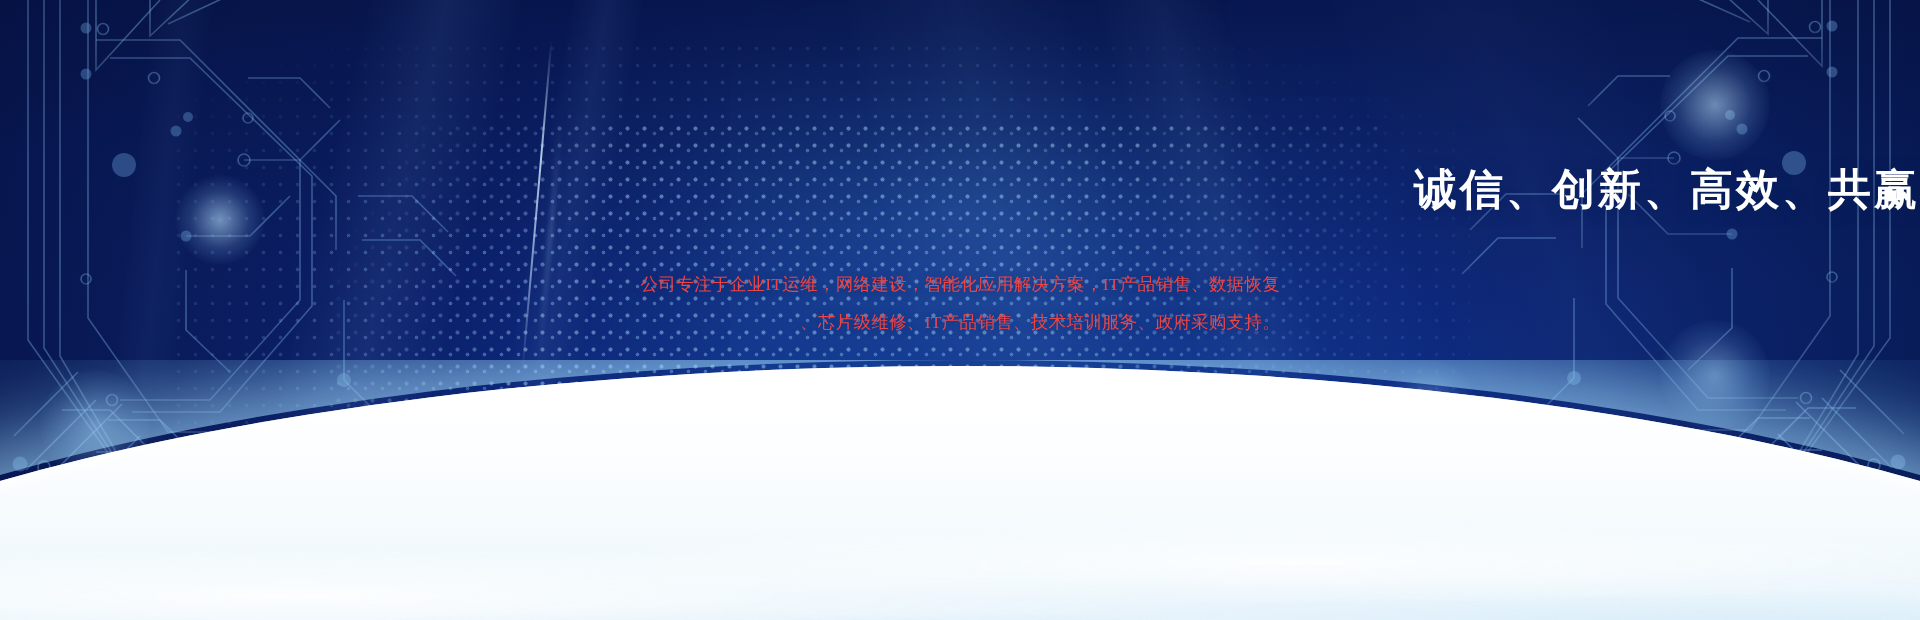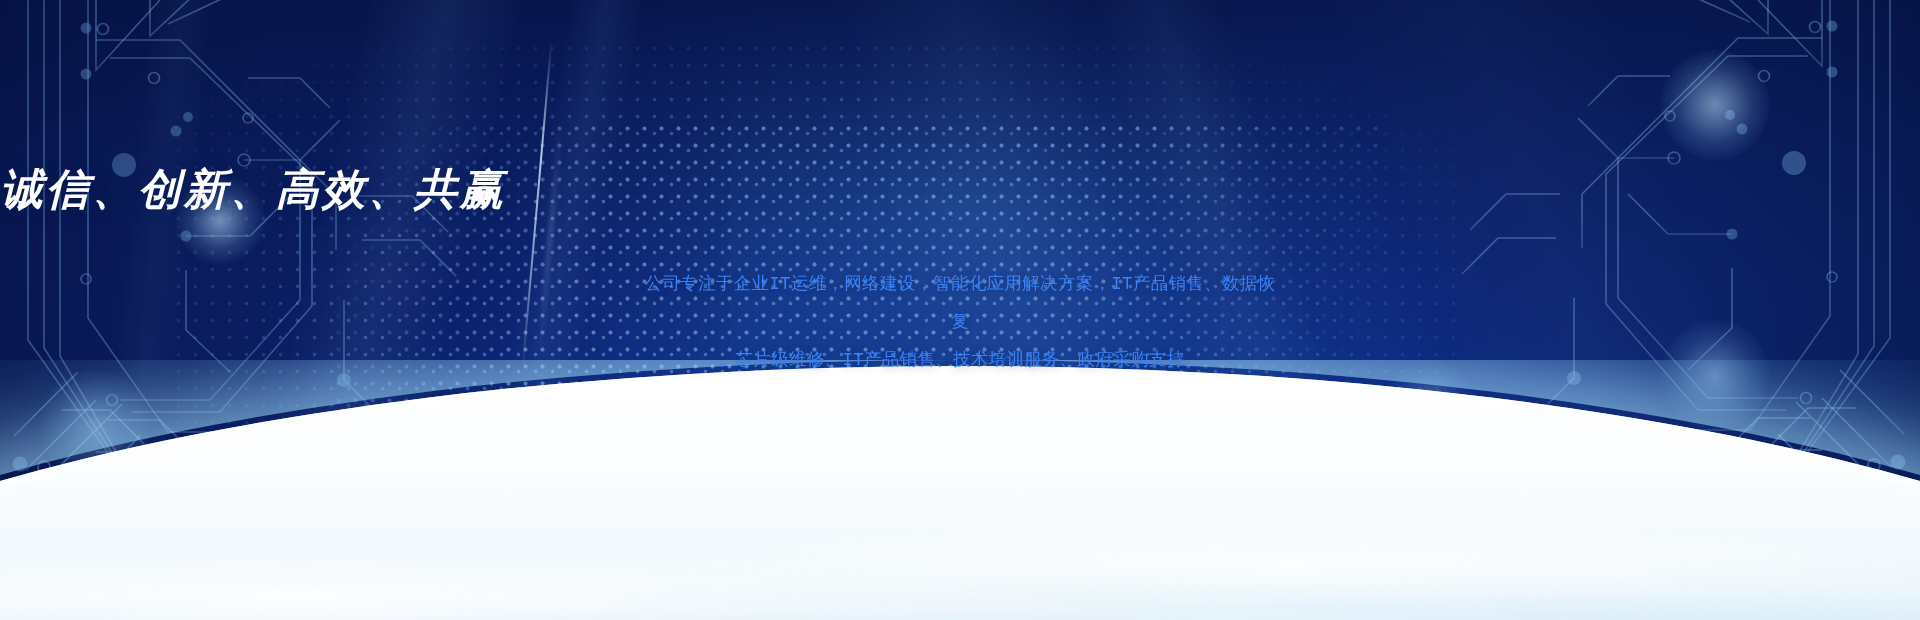--- a/index.html
+++ b/index.html
@@ -122,41 +122,40 @@
   .earth-rim{
     position:absolute; left:-22%; bottom:-566px; width:144%; height:820px;
     border-radius:50%;
     box-shadow:inset 0 5px 14px 0 rgba(255,255,255,.95);
   }
 
   
   .content{position:absolute; left:0; right:0; top:0; bottom:0;}
   .title{
     position:absolute; left:0; right:0; top:163px;
-    text-align:left;
+    text-align:right;
     color:#ffffff;
     font-size:43px;
     font-weight:bold;
     letter-spacing:3px;
     line-height:1.25;
     text-shadow:0 2px 14px rgba(6,30,90,.55);
     font-family:"DejaVu Sans","Liberation Sans",sans-serif;
-    font-style:italic;
   }
   .subtitle{
     position:absolute; left:50%; top:265px;
     transform:translateX(-50%);
     width:640px;
-    text-align:center;
-    color:#3b82f6;
+    text-align:right;
+    color:#ef4444;
     font-size:17.5px;
     line-height:38px;
     letter-spacing:.3px;
     text-shadow:0 1px 8px rgba(6,30,90,.45);
-    font-family:Liberation Mono, monospace;
+    font-family:Liberation Serif, serif;
   }
   .subtitle .line{display:block;}
 </style>
 </head>
 <body>
 
 <div class="banner">
 
   <div class="bg-base"></div>
   <div class="bg-center-glow"></div>

